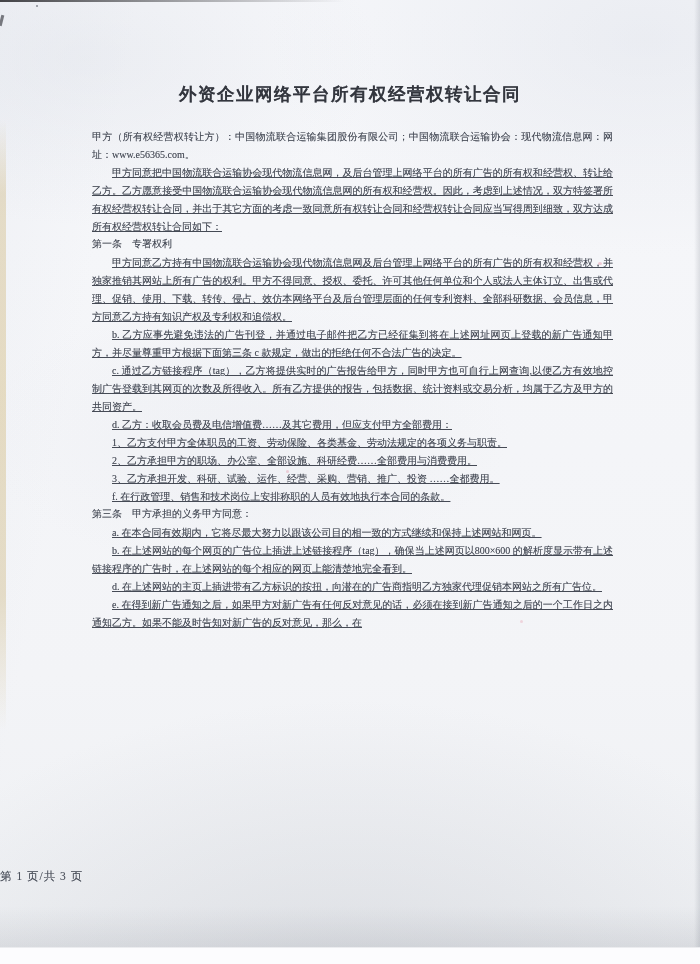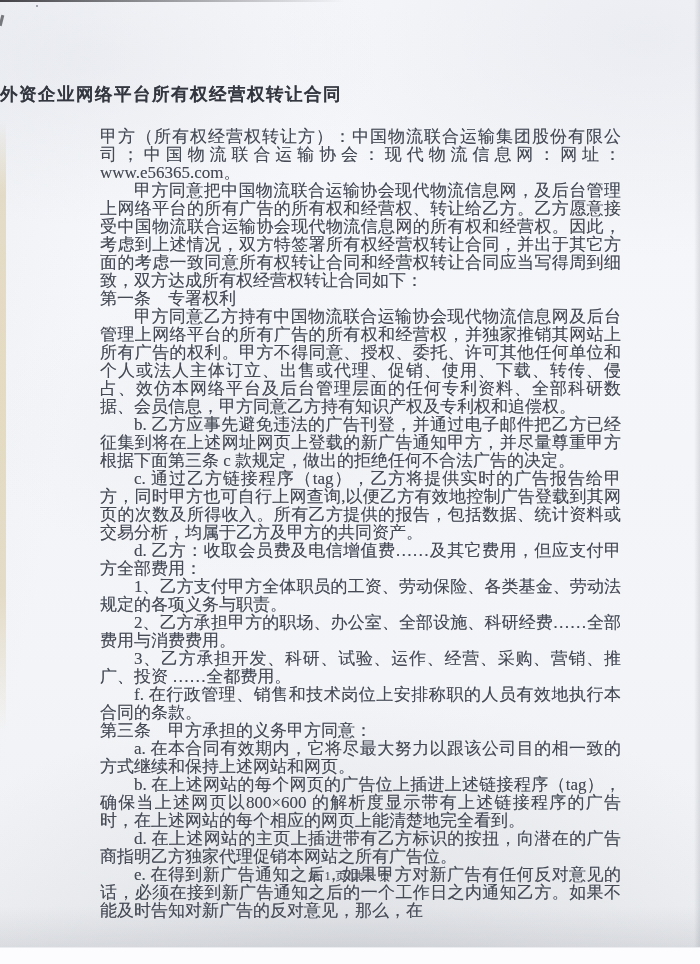--- a/index.html
+++ b/index.html
@@ -58,43 +58,44 @@
   }
   .noise-pink-1 { position:absolute; top:262px; left:598px; width:4px; height:3px; border-radius:50%; background: rgba(226,120,142,0.35); }
   .noise-pink-2 { position:absolute; top:470px; left:286px; width:3px; height:3px; border-radius:50%; background: rgba(226,120,142,0.30); }
   .noise-pink-3 { position:absolute; top:620px; left:520px; width:3px; height:3px; border-radius:50%; background: rgba(226,130,150,0.28); }
 
   
   .doc-title {
     position: absolute;
     top: 82px; left: 0; width: 700px;
     margin: 0;
+    text-align: center;
     font-size: 17.5px;
     font-weight: bold;
     letter-spacing: 1.5px;
     color: #33363e;
     text-shadow: 0 0 0.5px rgba(52,56,66,0.55);
   }
   .doc-body {
     position: absolute;
-    top: 128px; left: 100px; width: 521px;
+    top: 128px; left: 92px; width: 521px;
     color: #454a55;
-    font-size: 17px;
+    font-size: 10px;
     line-height: 18px;
     text-align: justify;
     text-shadow: 0 0 0.4px rgba(66,72,86,0.45);
   }
   .doc-body p { margin: 0; padding: 0; }
-  .doc-body p.indent { text-indent: 2em; }
+  .doc-body p.indent { text-indent: 2em; text-decoration: underline; }
   .doc-body p.plain  { text-indent: 0; }
-  .doc-body p.heading { text-indent: 0; }
+  .doc-body p.heading { text-indent: 0; font-family: Liberation Mono, monospace; }
   .page-footer {
     position: absolute;
     top: 869px; left: 0; width: 700px;
-    text-align: center;
+    text-align: left;
     font-size: 11.5px;
     letter-spacing: 1px;
     color: #4a4f5a;
     text-shadow: 0 0 0.4px rgba(66,72,86,0.4);
   }
 </style>
 </head>
 <body>
 
 <div class="scan-page">

